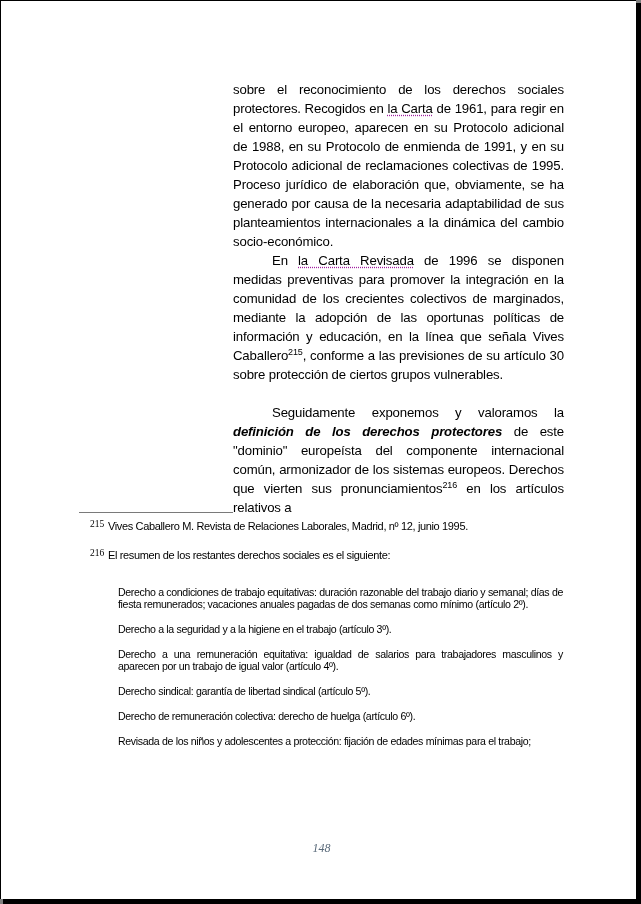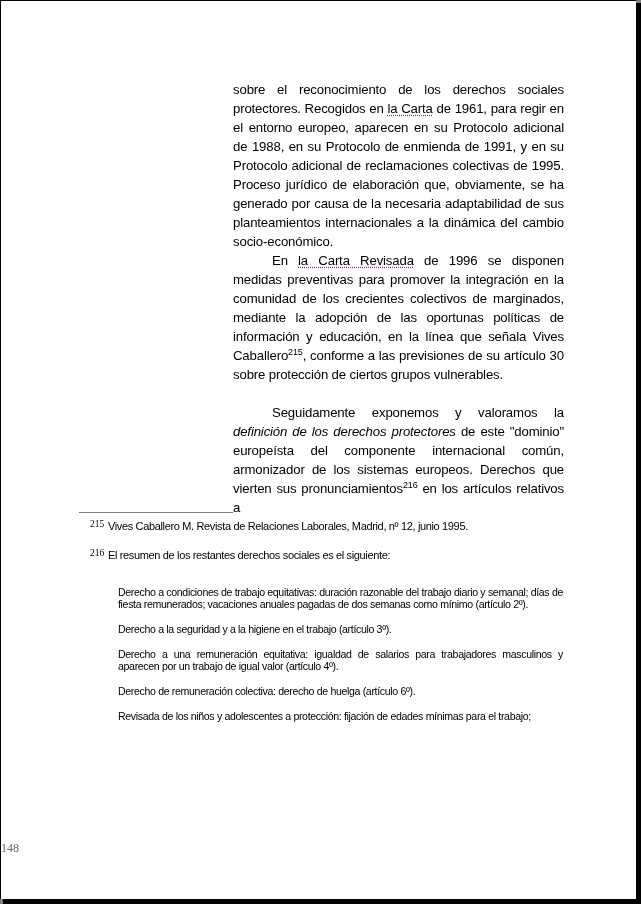--- a/index.html
+++ b/index.html
@@ -81,21 +81,21 @@
     .smart-tag {
       text-decoration: underline dotted #a020a0;
       text-underline-offset: 2px;
     }
     sup.fnref {
       font-size: 9px;
       line-height: 0;
       vertical-align: 5px;
     }
     .bold-italic {
-      font-weight: normal;
+      font-weight: bold;
       font-style: italic;
     }
 
     .fn-separator {
       position: absolute;
       left: 78px;
       top: 511px;
       width: 154px;
       height: 0;
       border-top: 1px solid #7a7a7a;
@@ -133,24 +133,25 @@
     .fn-list p {
       margin: 0 0 13px 0;
       text-align: justify;
     }
 
     .page-number {
       position: absolute;
       left: 0;
       width: 641px;
       top: 840px;
-      text-align: left;
+      text-align: center;
       font-family: "Liberation Serif", serif;
       font-size: 12px;
       color: #5a6a7a;
+      font-style: italic;
     }
   </style>
 </head>
 <body>
 
 <div class="page">
 
   <div class="body-col">
     <p><span>sobre el reconocimiento de los derechos sociales protectores. Recogidos en </span><span class="smart-tag">la Carta</span><span> de 1961, para regir en el entorno europeo, aparecen en su Protocolo adicional de 1988, en su Protocolo de enmienda de 1991, y en su Protocolo adicional de reclamaciones colectivas de 1995. Proceso jurídico de elaboración que, obviamente, se ha generado por causa de la necesaria adaptabilidad de sus planteamientos internacionales a la dinámica del cambio socio-económico.</span></p>
 
@@ -168,20 +169,21 @@
 
   <div class="footnote" id="fn216">
     <span class="fn-num">216</span>
     <span>El resumen de los restantes derechos sociales es el siguiente:</span>
   </div>
 
   <div class="fn-list">
     <p>Derecho a condiciones de trabajo equitativas: duración razonable del trabajo diario y semanal; días de fiesta remunerados; vacaciones anuales pagadas de dos semanas como mínimo (artículo 2º).</p>
     <p>Derecho a la seguridad y a la higiene en el trabajo (artículo 3º).</p>
     <p>Derecho a una remuneración equitativa: igualdad de salarios para trabajadores masculinos y aparecen por un trabajo de igual valor (artículo 4º).</p>
+    <p>Derecho sindical: garantía de libertad sindical (artículo 5º).</p>
     <p>Derecho de remuneración colectiva: derecho de huelga (artículo 6º).</p>
     <p>Revisada de los niños y adolescentes a protección: fijación de edades mínimas para el trabajo;</p>
   </div>
 
   <div class="page-number">148</div>
 </div>
 
 <div class="shadow-right"></div>
 <div class="shadow-bottom"></div>
 <div class="corner-tr"></div>

